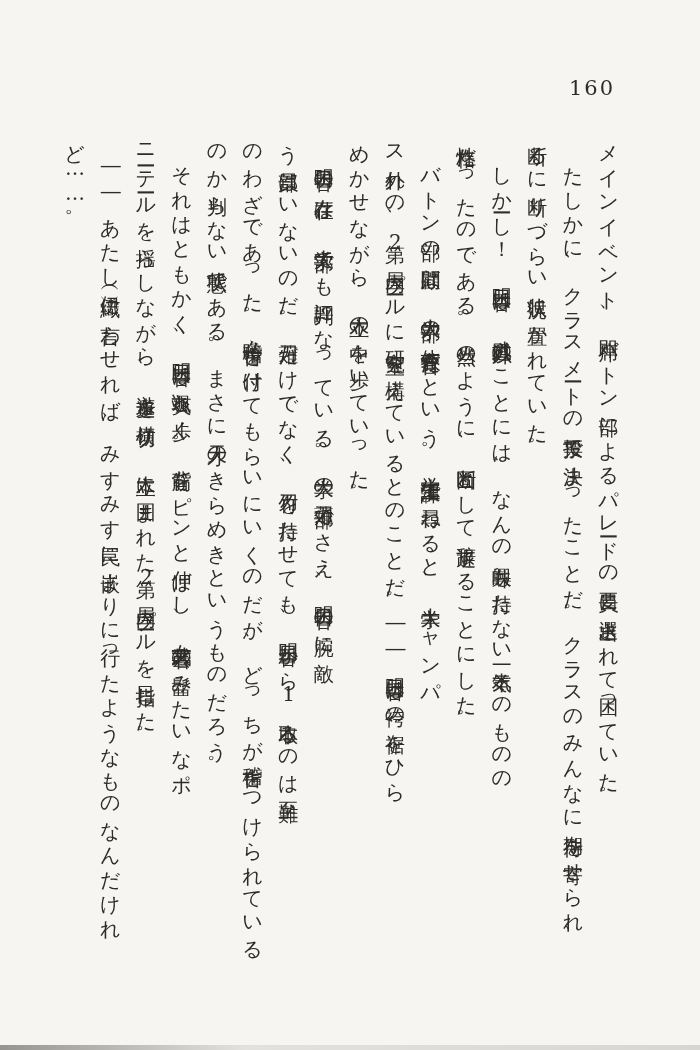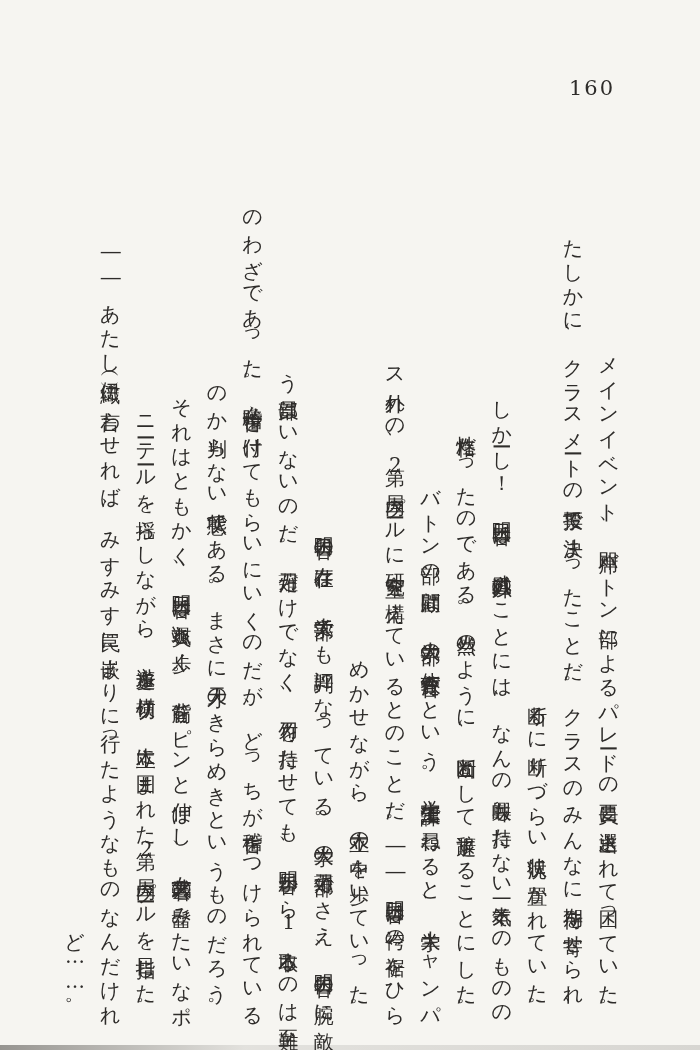--- a/index.html
+++ b/index.html
@@ -11,21 +11,20 @@
     height: 1050px;
     overflow: hidden;
   }
   .page {
     position: relative;
     width: 700px;
     height: 1050px;
     background: var(--bg, #f6f5f1);
     overflow: hidden;
     font-family: "DejaVu Serif", "Liberation Serif", serif;
-    text-align: right;
   }
   .page-number {
     position: absolute;
     top: 76px;
     left: 569px;
     font-size: 21px;
     letter-spacing: 2px;
     color: var(--ink, #2e2c2a);
   }
   .text-block {

